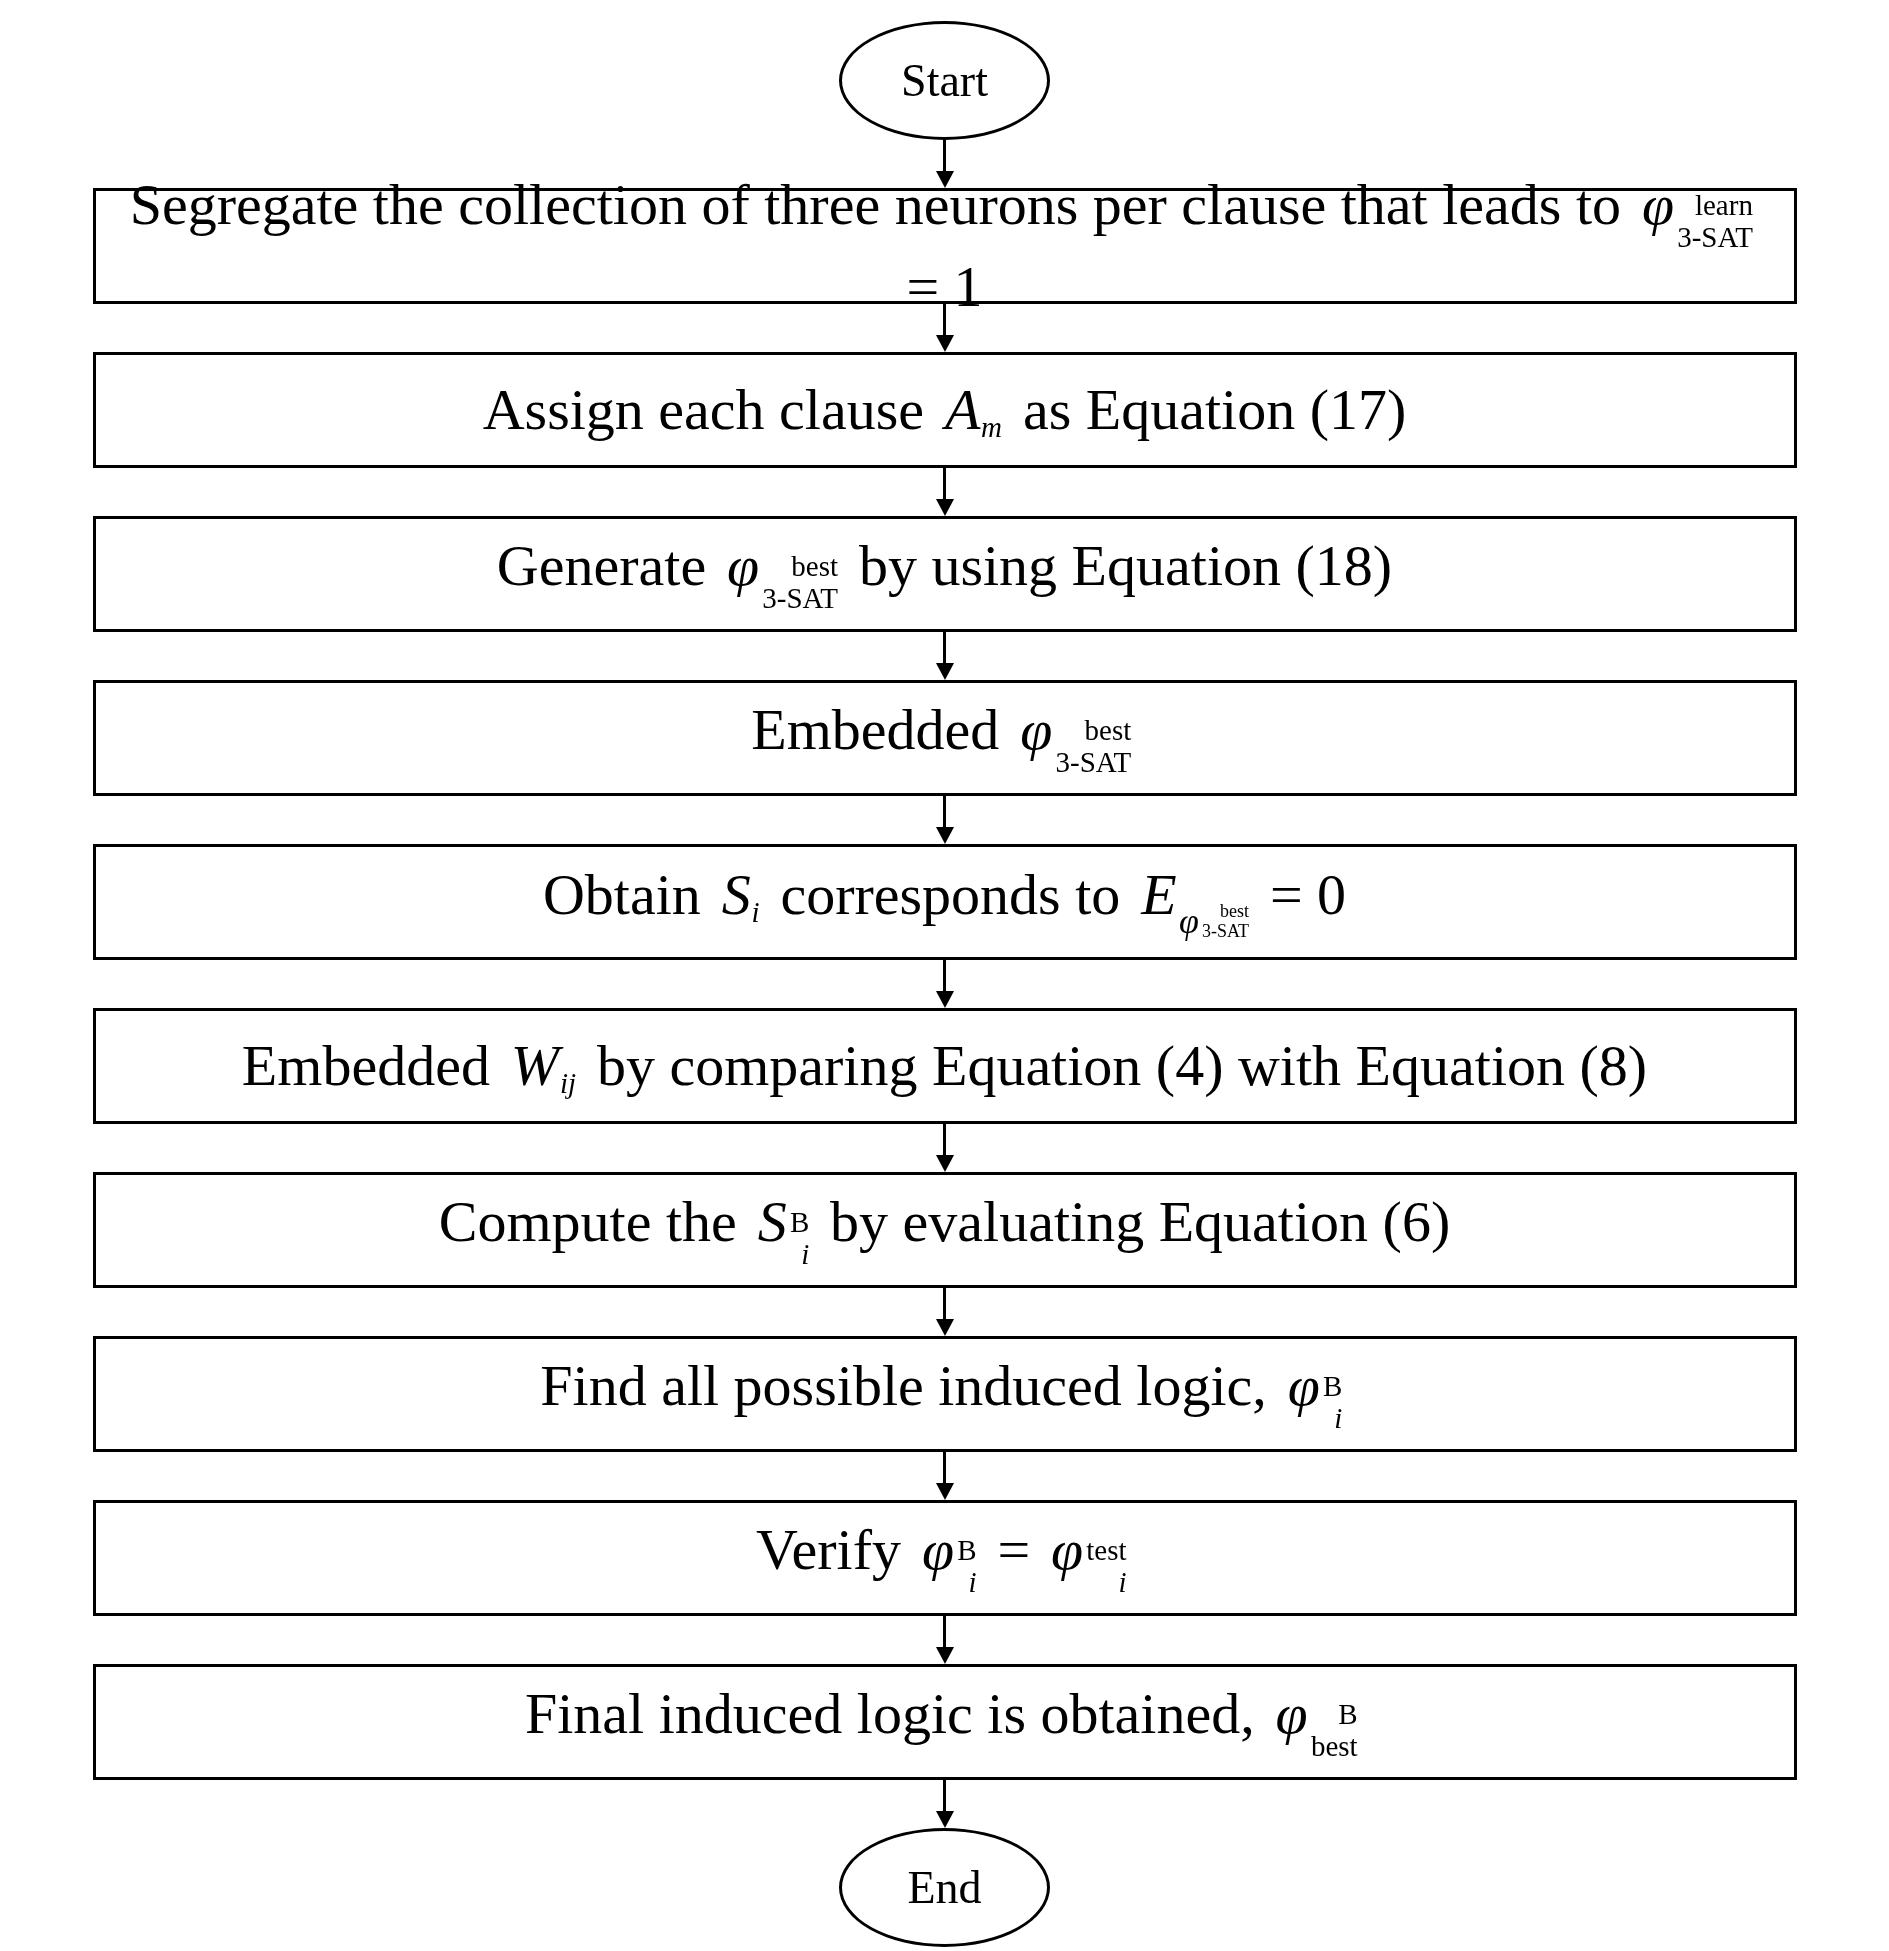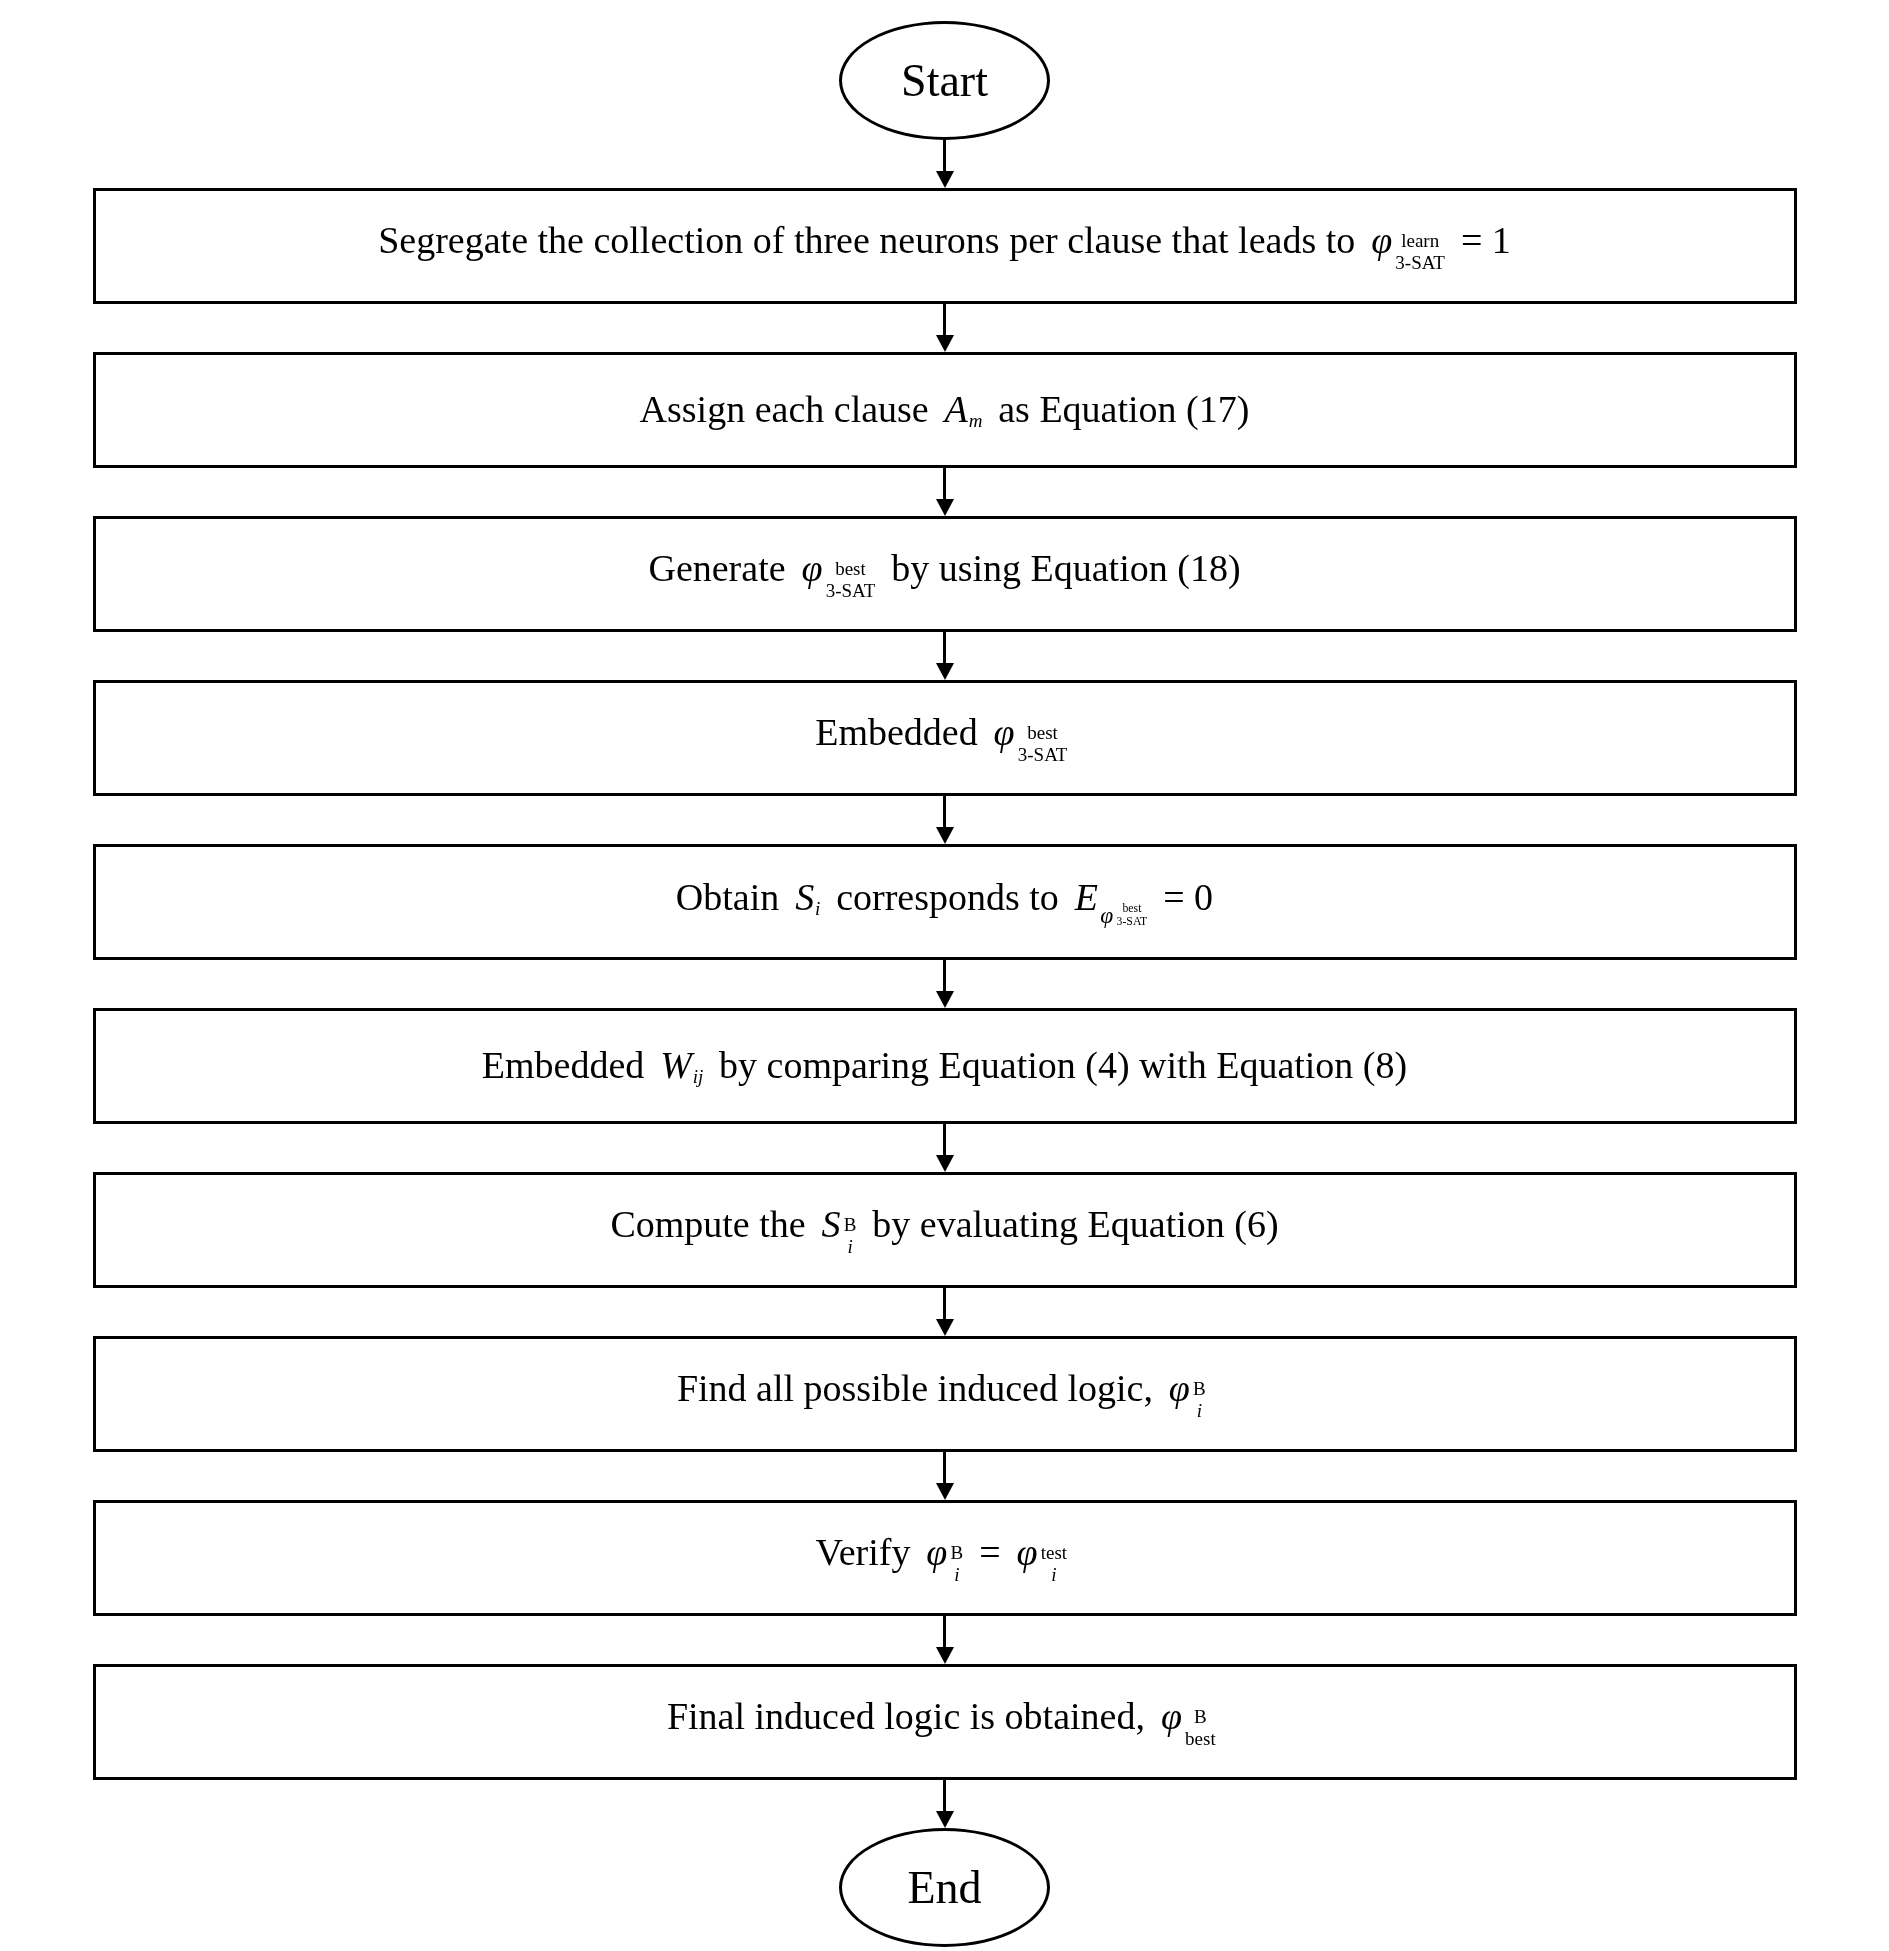--- a/index.html
+++ b/index.html
@@ -30,21 +30,21 @@
   }
   .box {
     box-sizing: border-box;
     width: 1704px;
     height: 116px;
     border: 3.2px solid #000;
     display: flex;
     align-items: center;
     justify-content: center;
     text-align: center;
-    font-size: 38px;
+    font-size: 58px;
     padding: 0 34px;
     background: #fff;
   }
   .arrow {
     height: 48px;
     width: 32px;
     display: flex;
     flex-direction: column;
     align-items: center;
   }
@@ -60,21 +60,21 @@
     border-right: 9.5px solid transparent;
     border-top: 17.5px solid #000;
     margin-top: -0.8px;
   }
   
   .mvar { white-space: nowrap; margin: 0 6.4px; }
   .mbase { font-style: italic; }
   .mscripts {
     display: inline-flex;
     flex-direction: column;
-    align-items: center;
+    align-items: flex-end;
     font-size: 0.5em;
     line-height: 1.12;
     vertical-align: 0.32em;
     margin-left: 3.2px;
   }
   .msub1 {
     font-size: 0.5em;
     vertical-align: -0.28em;
     margin-left: 0.8px;
   }

